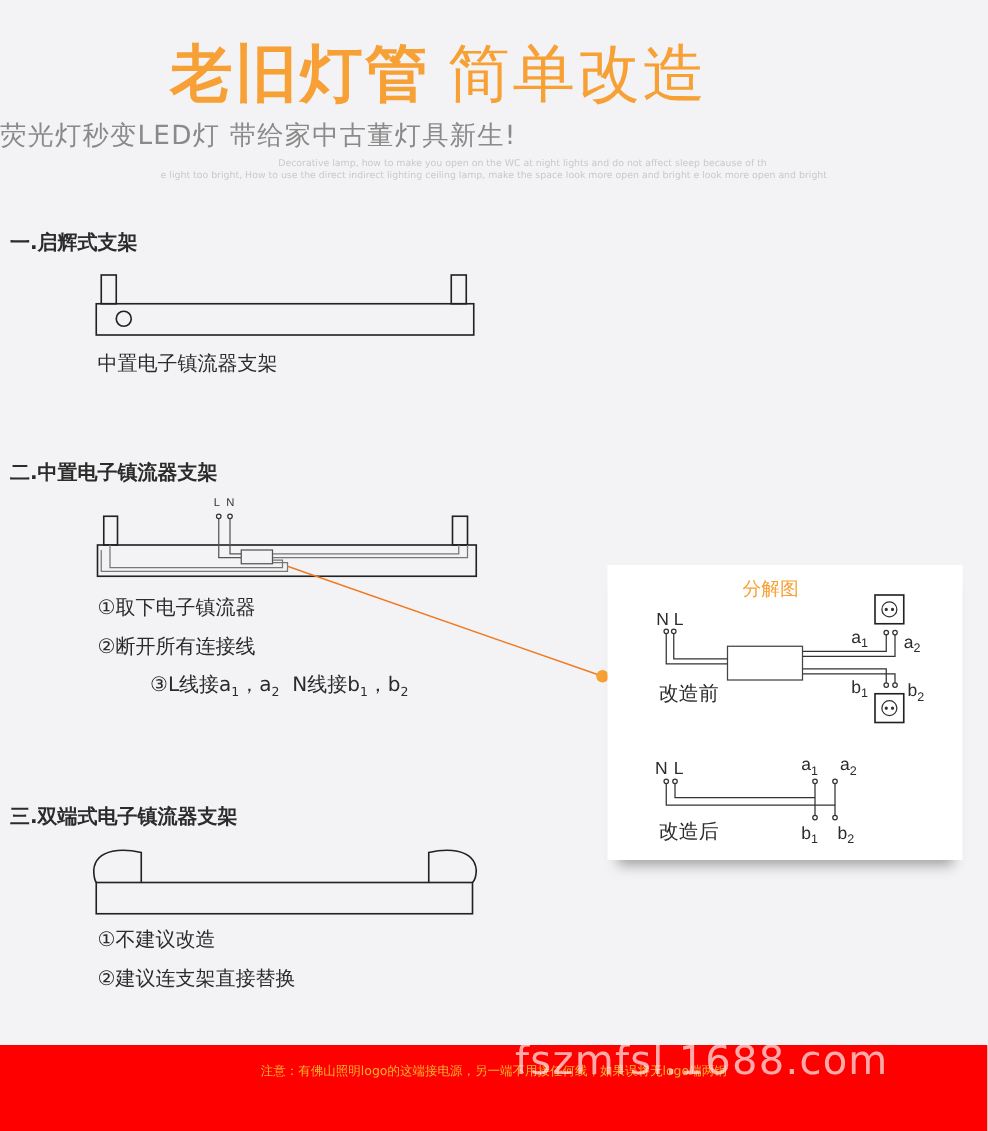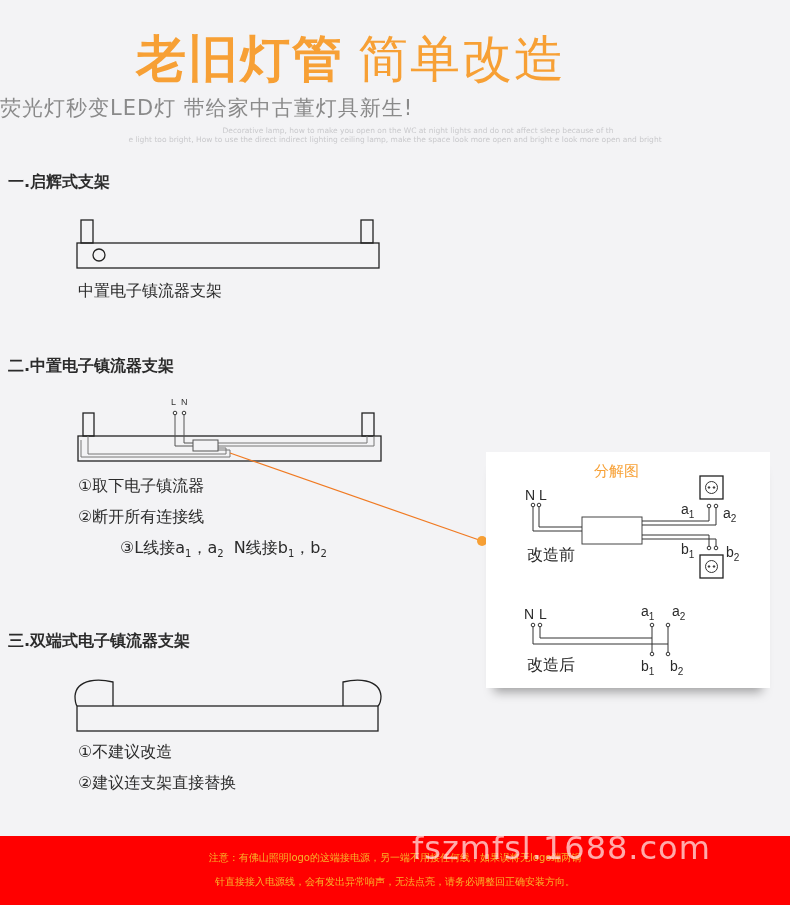--- a/index.html
+++ b/index.html
@@ -17,21 +17,21 @@
   .title .bold { font-weight: bold; }
   .title .light { font-weight: normal; margin-left: 14px; }
   .subtitle {
     left: 0; width: 790px; top: 94px; text-align: left;
     font-size: 21px; line-height: 28px; color: #8a8a8a; white-space: nowrap; letter-spacing: 1px;
   }
   .tiny {
     left: 0; width: 790px; text-align: center; font-size: 7.5px; line-height: 9px;
     color: #c9c9cc; white-space: nowrap;
   }
-  .section-head { left: 8px; font-size: 16px; font-weight: bold; color: #2b2b2b; white-space: nowrap; }
+  .section-head { left: 8px; font-size: 16px; font-weight: bold; color: #2b2b2b; white-space: nowrap; margin-top: 12px; }
   .step { left: 78px; font-size: 16px; color: #2b2b2b; white-space: nowrap; line-height: 20px; }
   .step sub { font-size: 10px; }
   svg { position: absolute; left: 0; top: 0; }
   .card {
     left: 486px; top: 452px; width: 284px; height: 236px; background: #ffffff;
     box-shadow: 0 12px 10px -8px rgba(0,0,0,0.35);
   }
   .card-title { left: 594px; top: 462px; font-size: 15px; color: #f7a035; white-space: nowrap; }
   .card-label { font-size: 16px; color: #2b2b2b; white-space: nowrap; }
   .lbl { font-size: 14px; color: #2b2b2b; white-space: nowrap; font-family: "Liberation Sans", sans-serif; }
@@ -165,15 +165,14 @@
 <div class="abs lbl" style="left:539px; top:606px;">L</div>
 <div class="abs lbl" style="left:641px; top:603px;"><span>a</span><sub>1</sub></div>
 <div class="abs lbl" style="left:672px; top:603px;"><span>a</span><sub>2</sub></div>
 <div class="abs lbl" style="left:641px; top:658px;"><span>b</span><sub>1</sub></div>
 <div class="abs lbl" style="left:670px; top:658px;"><span>b</span><sub>2</sub></div>
 <div class="abs card-label" style="left:527px; top:655px;">改造后</div>
 
 <div class="abs note-bar"></div>
 <div class="abs note-text">
   <div>注意：有佛山照明logo的这端接电源，另一端不用接任何线，如果误将无logo端两铜</div>
-  <div>针直接接入电源线，会有发出异常响声，无法点亮，请务必调整回正确安装方向。</div>
 </div>
 <div class="abs watermark">fszmfsl.1688.com</div>
 
 </body></html>

